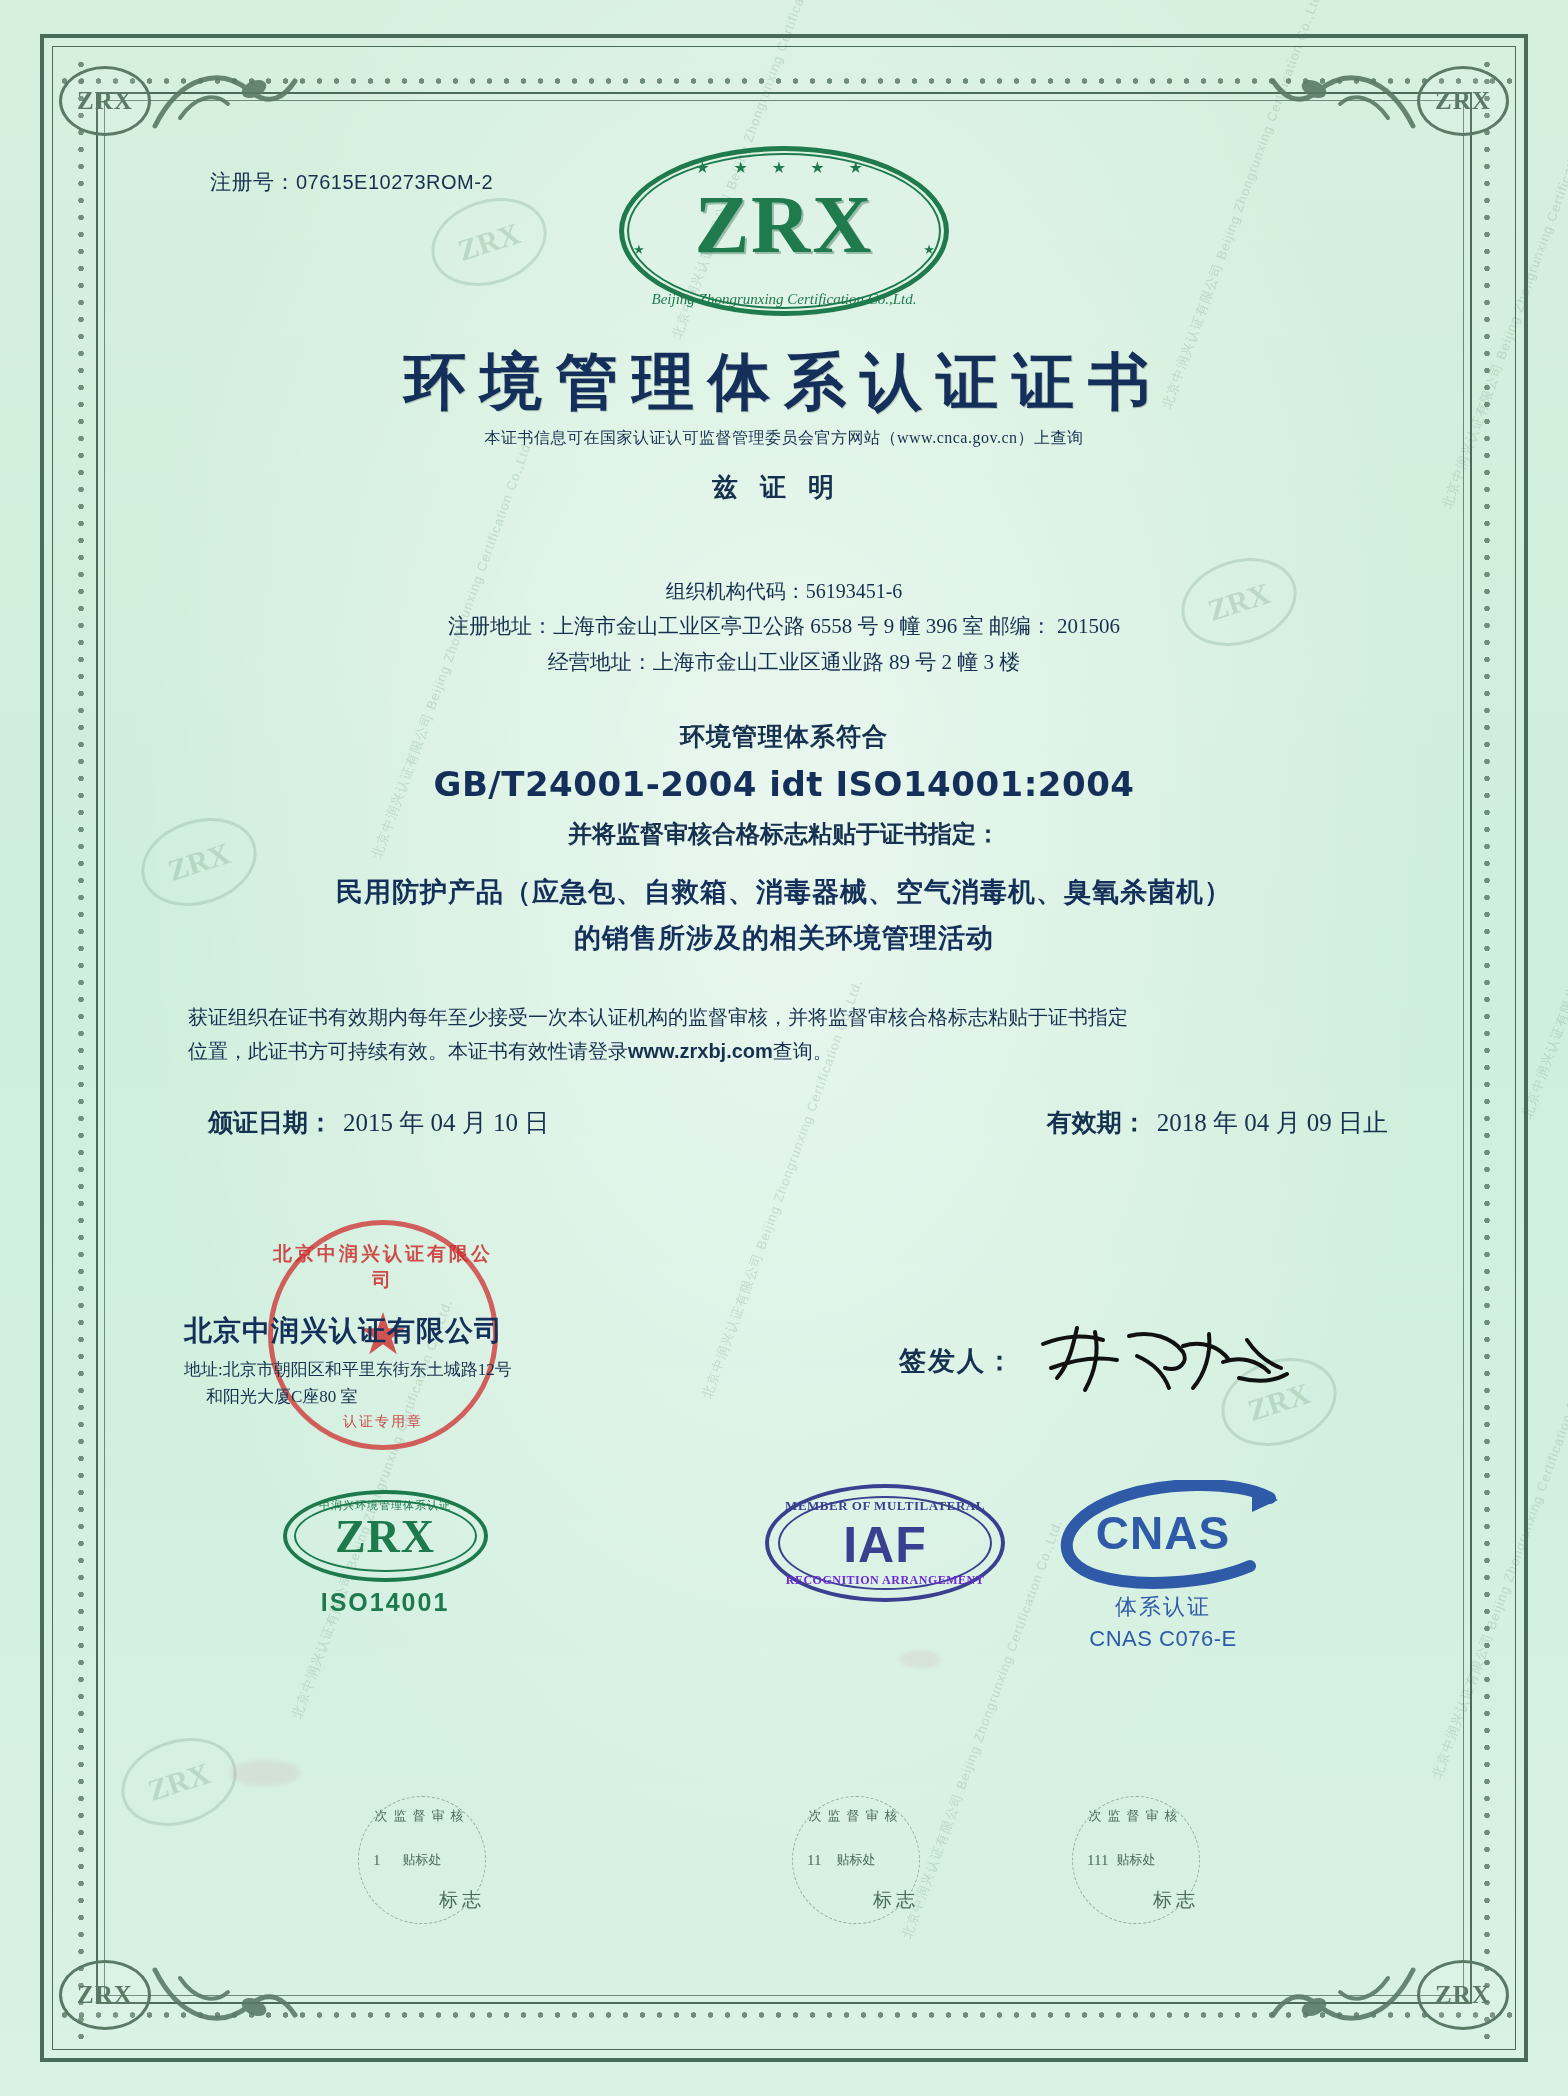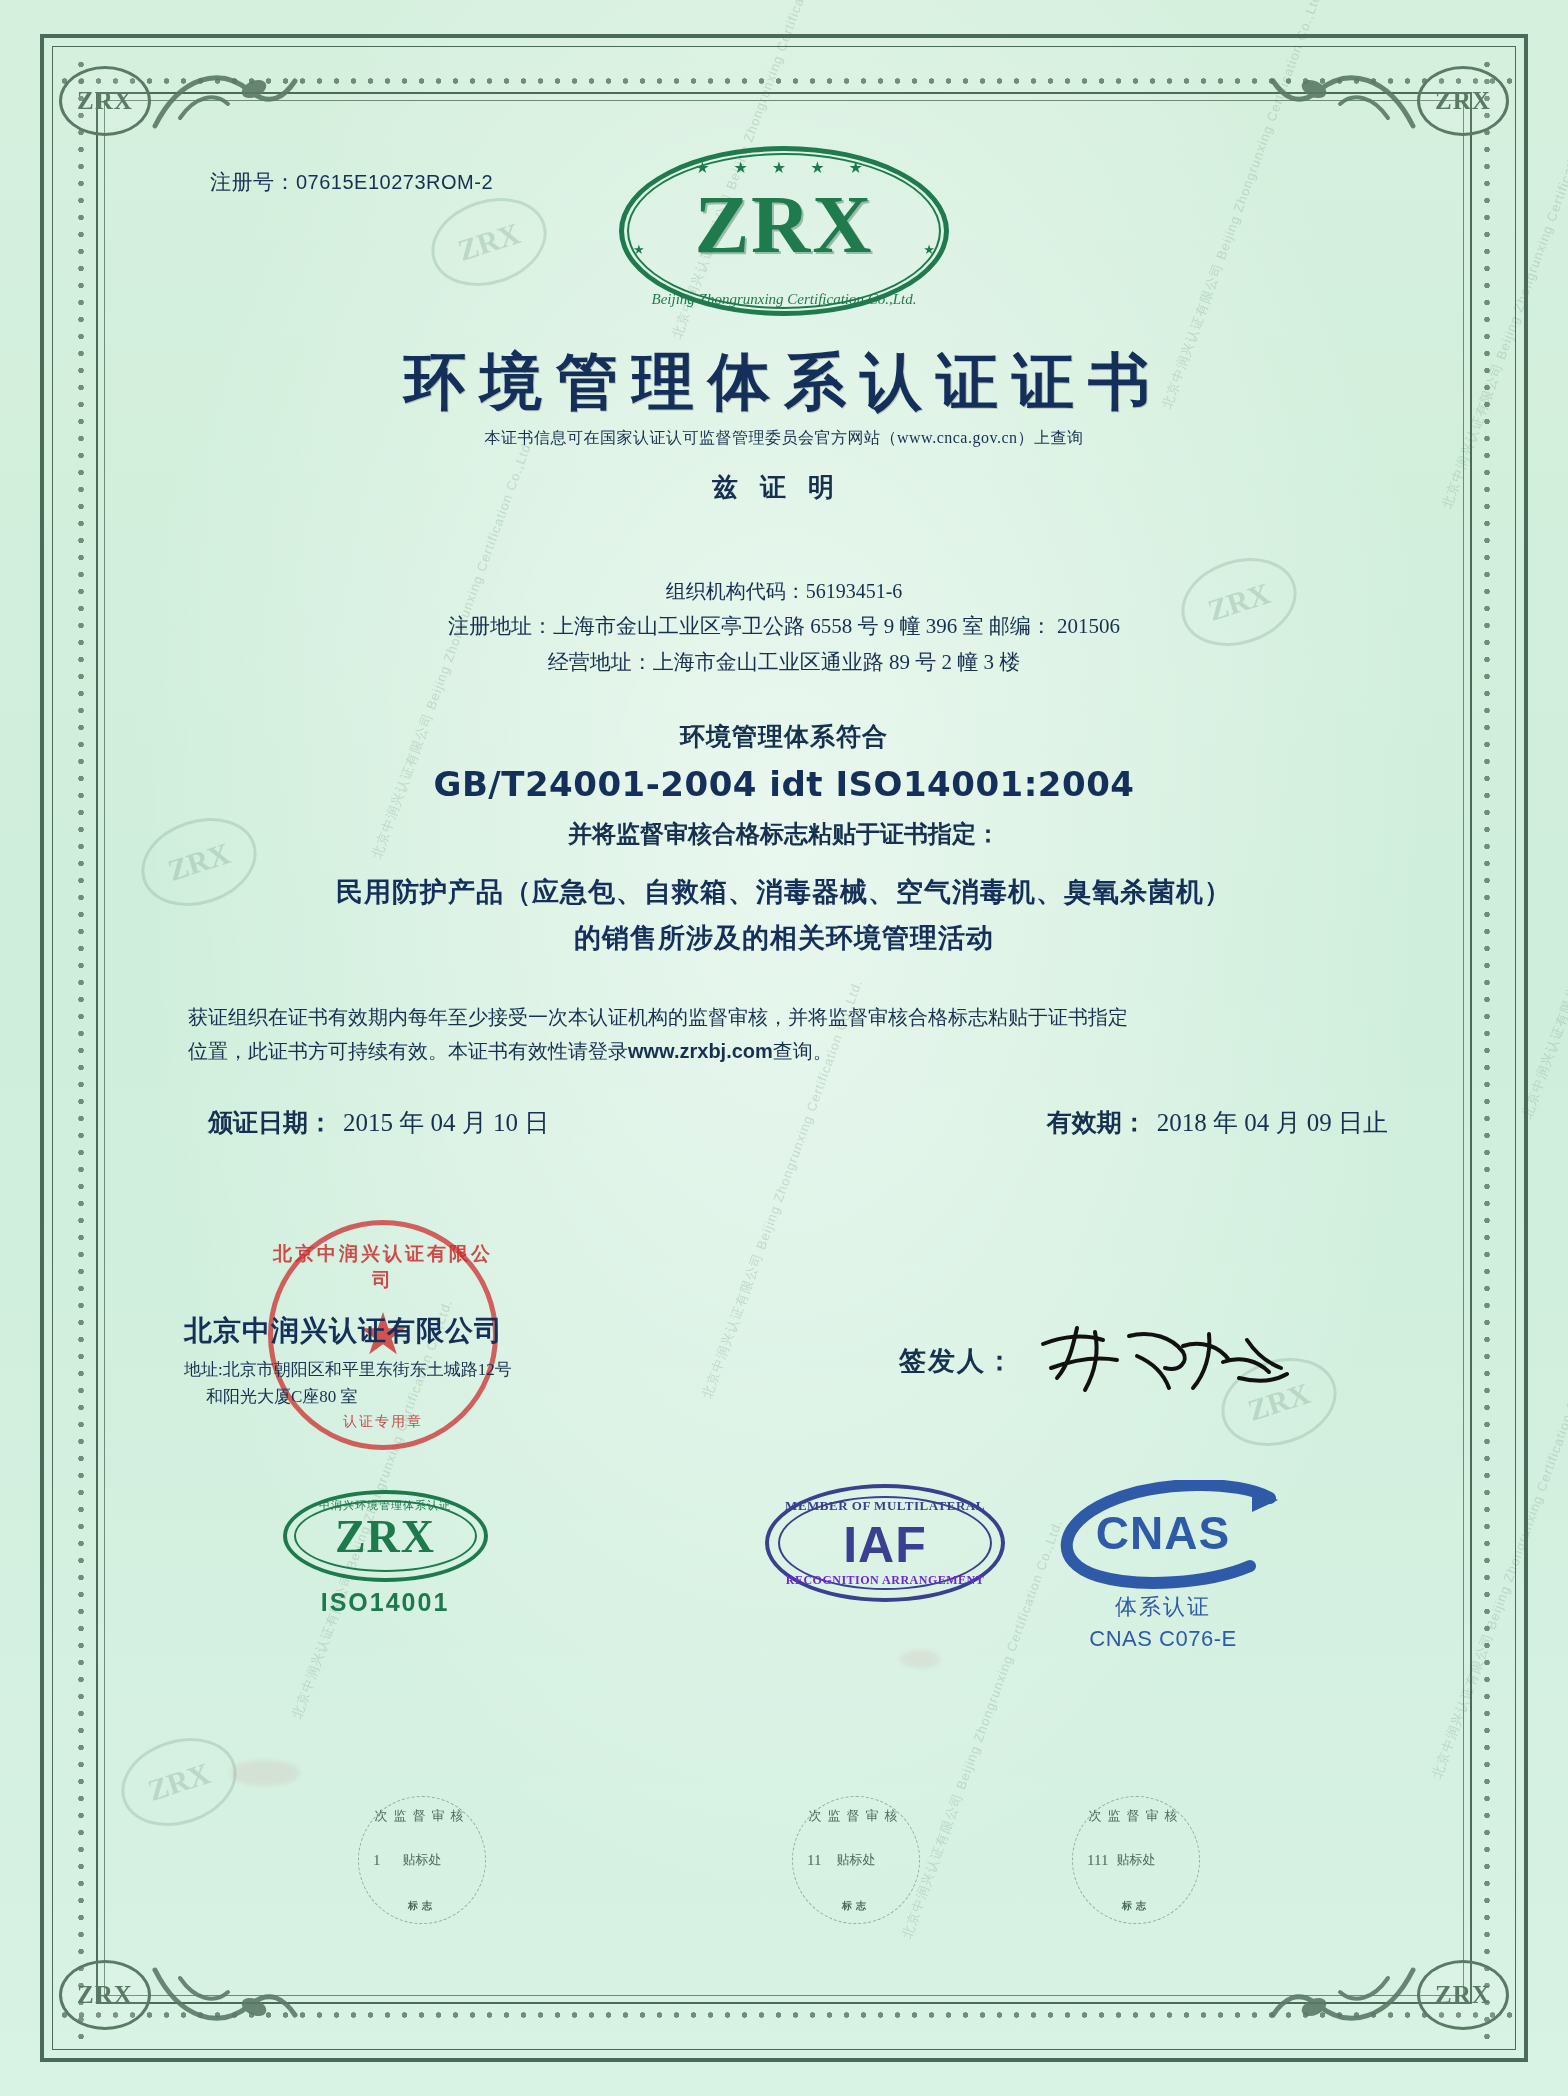--- a/index.html
+++ b/index.html
@@ -628,25 +628,24 @@
     top: 10px;
     text-align: center;
     font-size: 13px;
     letter-spacing: 6px;
     color: #4a6b57;
   }
   .sticker .ring-text-b {
     position: absolute;
     left: 0; right: 0;
     bottom: 10px;
-    text-align: center;
-    font-size: 10px;
+    text-align: right;
+    font-size: 19px;
     letter-spacing: 4px;
     color: #4a6b57;
-    font-weight: bold;
   }
   .sticker .num {
     position: absolute;
     left: 14px;
     top: 50%;
     transform: translateY(-50%);
     font-size: 15px;
     color: #4a6b57;
   }
   .sticker .mid {

